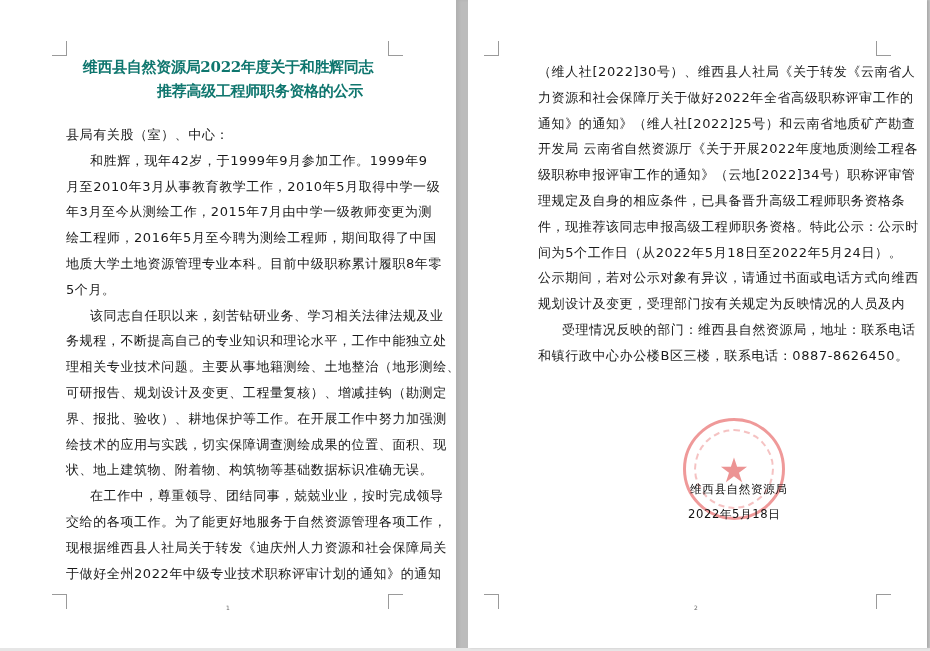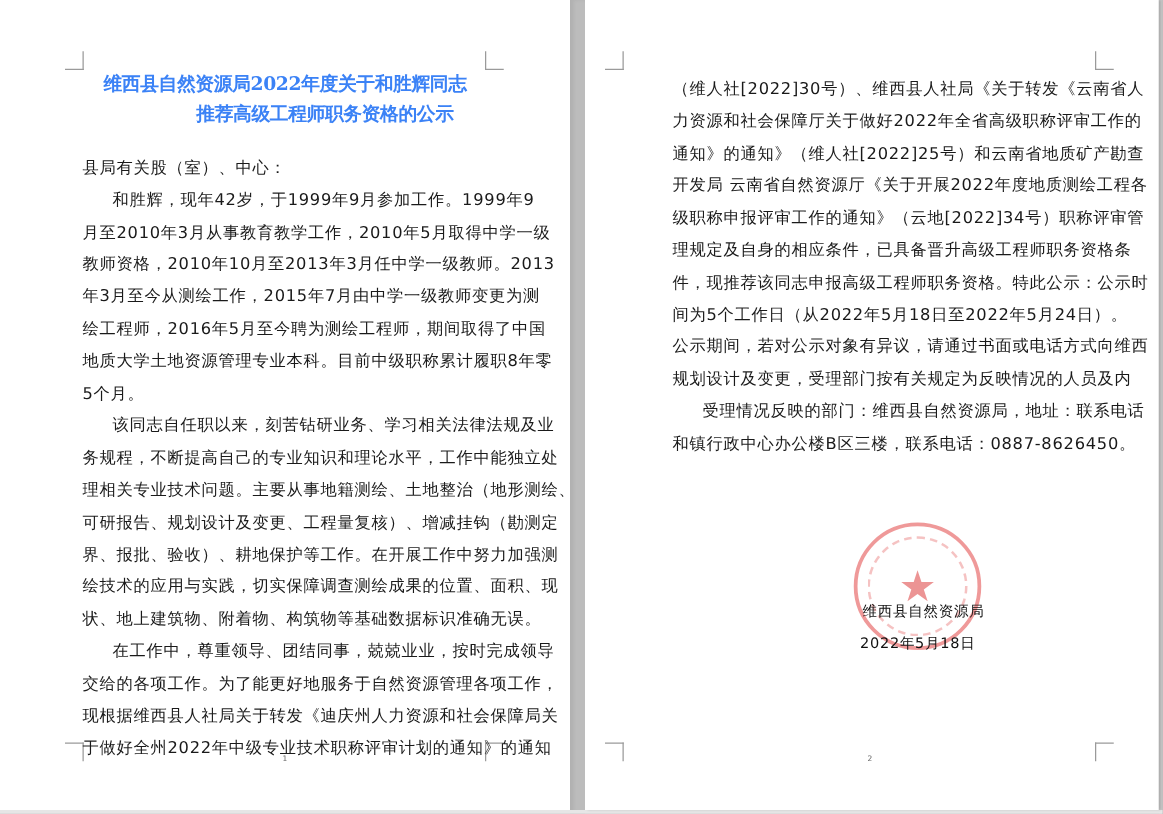--- a/index.html
+++ b/index.html
@@ -14,21 +14,21 @@
   .right-edge { position:absolute; left:927px; top:0; width:3px; height:651px; background:#c8c8c8; }
 
   .crop { position:absolute; border-color:#9a9a9a; border-style:solid; width:14px; height:14px; }
   .crop.tl { border-width:0 1px 1px 0; }
   .crop.tr { border-width:0 0 1px 1px; }
   .crop.bl { border-width:1px 1px 0 0; }
   .crop.br { border-width:1px 0 0 1px; }
 
   .title { position:absolute; left:0; width:456px; text-align:center;
            font-family:"DejaVu Serif","Liberation Serif",serif; font-weight:bold;
-           font-size:15px; color:#3b82f6; letter-spacing:-0.3px; }
+           font-size:15px; color:#0f766e; letter-spacing:-0.3px; }
   .text { position:absolute; font-size:13px; line-height:25.8px; color:#1a1a1a;
           text-align:justify; white-space:nowrap; letter-spacing:0.6px; }
   .line { display:block; height:25.8px; }
   .indent { padding-left:24px; }
   .pagenum { position:absolute; font-size:6px; color:#666; }
 
   .stamp { position:absolute; left:683px; top:418px; width:102px; height:102px; border-radius:50%;
            border:3px solid rgba(226,70,70,0.55); box-sizing:border-box; }
   .stamp .ring { position:absolute; left:8px; top:8px; right:8px; bottom:8px; border-radius:50%;
            border:2px dashed rgba(226,80,80,0.35); }
@@ -49,21 +49,20 @@
   <div class="crop bl" style="left:52px;top:594px;"></div>
   <div class="crop br" style="left:388px;top:594px;"></div>
 
   <div class="title" style="top:58px;">维西县自然资源局2022年度关于和胜辉同志</div>
   <div class="title" style="top:82px;padding-left:32px;">推荐高级工程师职务资格的公示</div>
 
   <div class="text" style="left:66px;top:122px;width:336px;">
     <span class="line">县局有关股（室）、中心：</span>
     <span class="line indent">和胜辉，现年42岁，于1999年9月参加工作。1999年9</span>
     <span class="line">月至2010年3月从事教育教学工作，2010年5月取得中学一级</span>
-    <span class="line">教师资格，2010年10月至2013年3月任中学一级教师。2013</span>
     <span class="line">年3月至今从测绘工作，2015年7月由中学一级教师变更为测</span>
     <span class="line">绘工程师，2016年5月至今聘为测绘工程师，期间取得了中国</span>
     <span class="line">地质大学土地资源管理专业本科。目前中级职称累计履职8年零</span>
     <span class="line">5个月。</span>
     <span class="line indent">该同志自任职以来，刻苦钻研业务、学习相关法律法规及业</span>
     <span class="line">务规程，不断提高自己的专业知识和理论水平，工作中能独立处</span>
     <span class="line">理相关专业技术问题。主要从事地籍测绘、土地整治（地形测绘、</span>
     <span class="line">可研报告、规划设计及变更、工程量复核）、增减挂钩（勘测定</span>
     <span class="line">界、报批、验收）、耕地保护等工作。在开展工作中努力加强测</span>
     <span class="line">绘技术的应用与实践，切实保障调查测绘成果的位置、面积、现</span>

